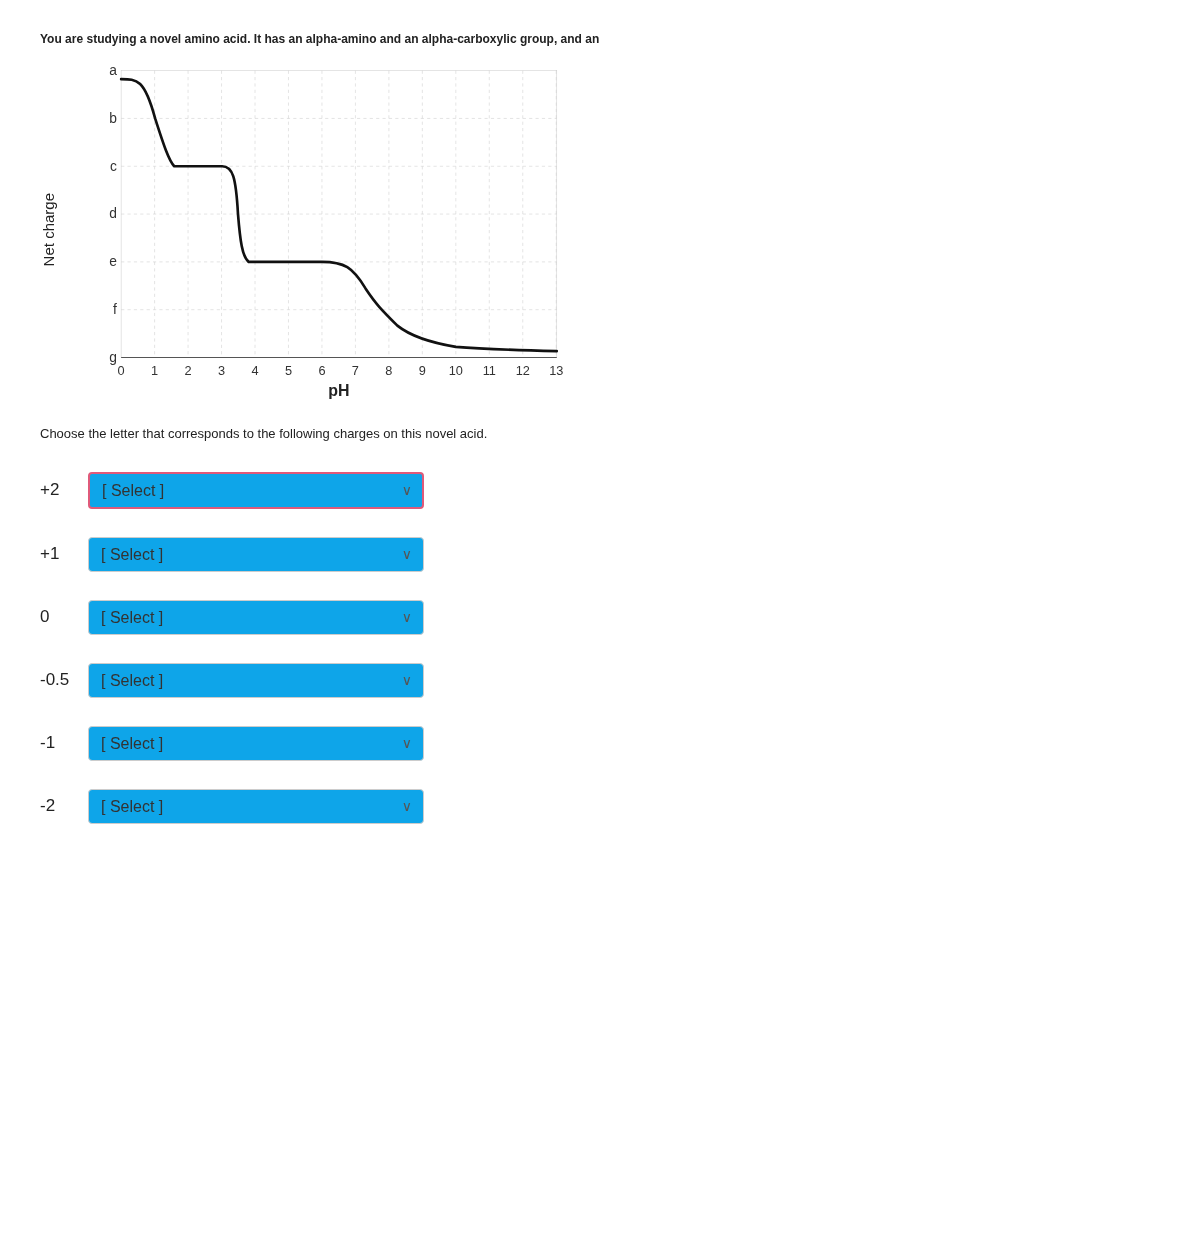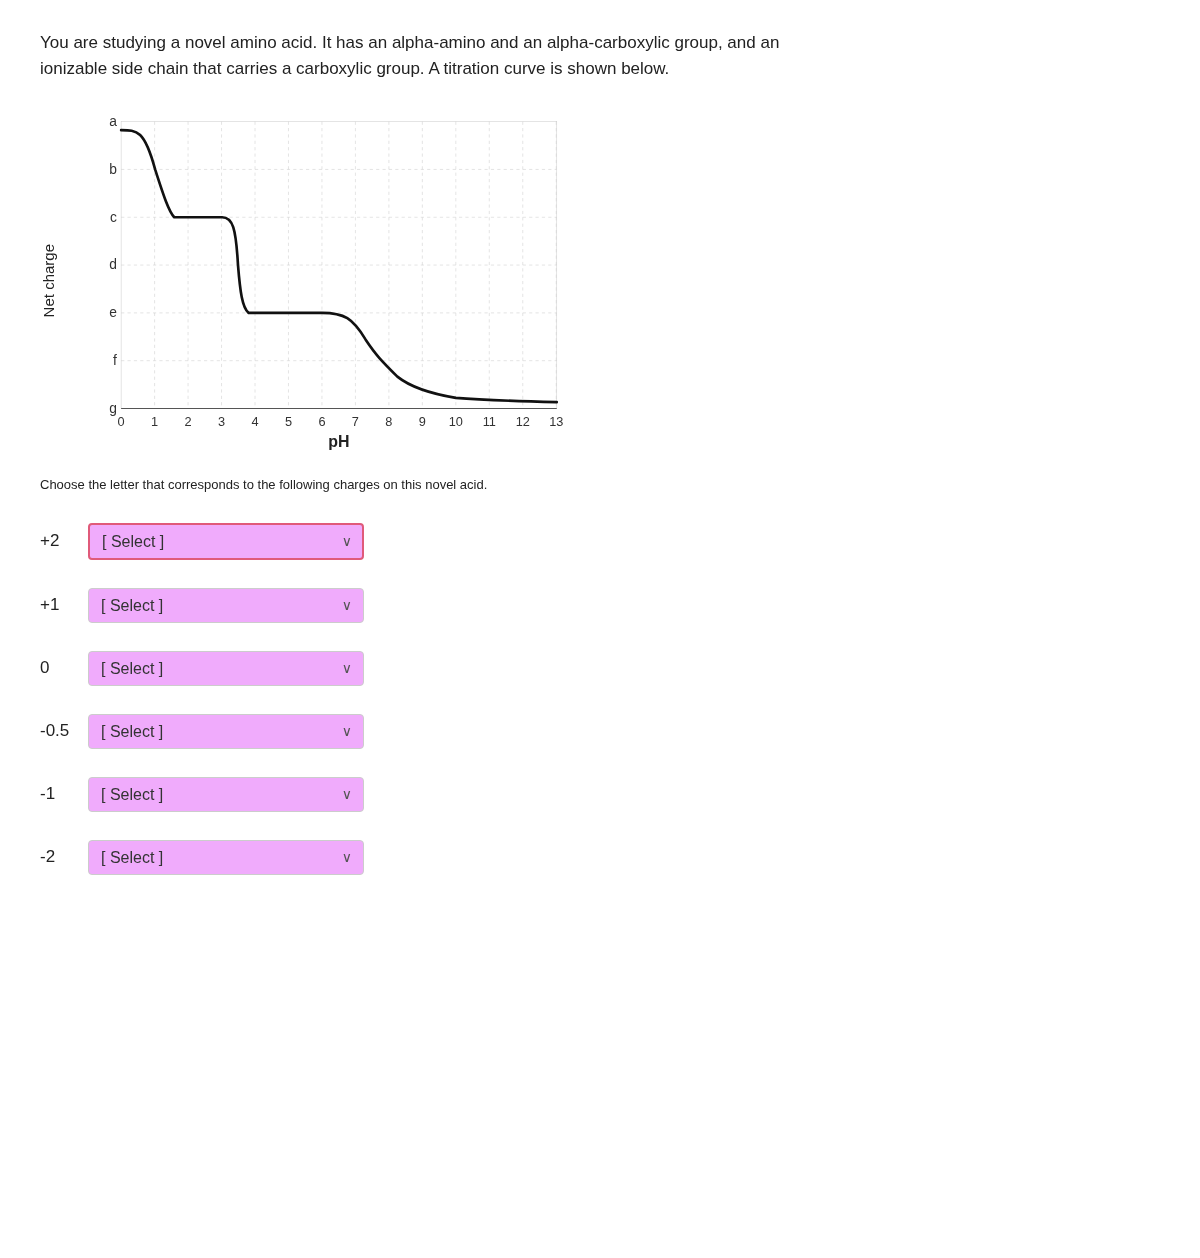--- a/index.html
+++ b/index.html
@@ -7,22 +7,23 @@
       font-family: Arial, sans-serif;
       font-size: 16px;
       color: #222;
       background: #fff;
       padding: 30px 40px;
       max-width: 1200px;
     }
 
     .intro-text {
       line-height: 1.5;
-      margin-bottom: 30px;
-      font-size: 17px;
+      margin-bottom: 12px;
+      font-size: 12px;
+      font-weight: bold;
     }
 
     .chart-area {
       display: flex;
       align-items: center;
       margin-bottom: 24px;
       position: relative;
     }
 
     .y-axis-label {
@@ -64,27 +65,27 @@
     }
 
     .select-wrapper {
       position: relative;
       display: inline-block;
     }
 
     .select-wrapper select {
       appearance: none;
       -webkit-appearance: none;
-      background: #f0abfc;
+      background: #0ea5e9;
       border: 1.5px solid #ccc;
       border-radius: 4px;
       padding: 8px 36px 8px 12px;
       font-size: 16px;
       color: #333;
-      width: 276px;
+      width: 336px;
       cursor: pointer;
     }
 
     .select-wrapper.highlighted select {
       border-color: #e05a7a;
       border-width: 2px;
     }
 
     .select-wrapper .chevron {
       position: absolute;
@@ -94,21 +95,20 @@
       pointer-events: none;
       font-size: 14px;
       color: #555;
     }
   </style>
 </head>
 <body>
 
 <p class="intro-text">
   <span>You are studying a novel amino acid.  It has an alpha-amino and an alpha-carboxylic group, and an</span><br>
-  <span>ionizable side chain that carries a carboxylic group.  A titration curve is shown below.</span>
 </p>
 
 <div class="chart-area">
   <div class="y-axis-label">Net charge</div>
   <div class="chart-container">
     <svg class="chart-svg" viewBox="0 0 480 320" xmlns="http://www.w3.org/2000/svg">
 
       <rect x="50" y="10" width="410" height="270" fill="#fff" stroke="#ccc" stroke-width="0.5"></rect>
 
       <g stroke="#ccc" stroke-width="0.5" stroke-dasharray="3,3">

